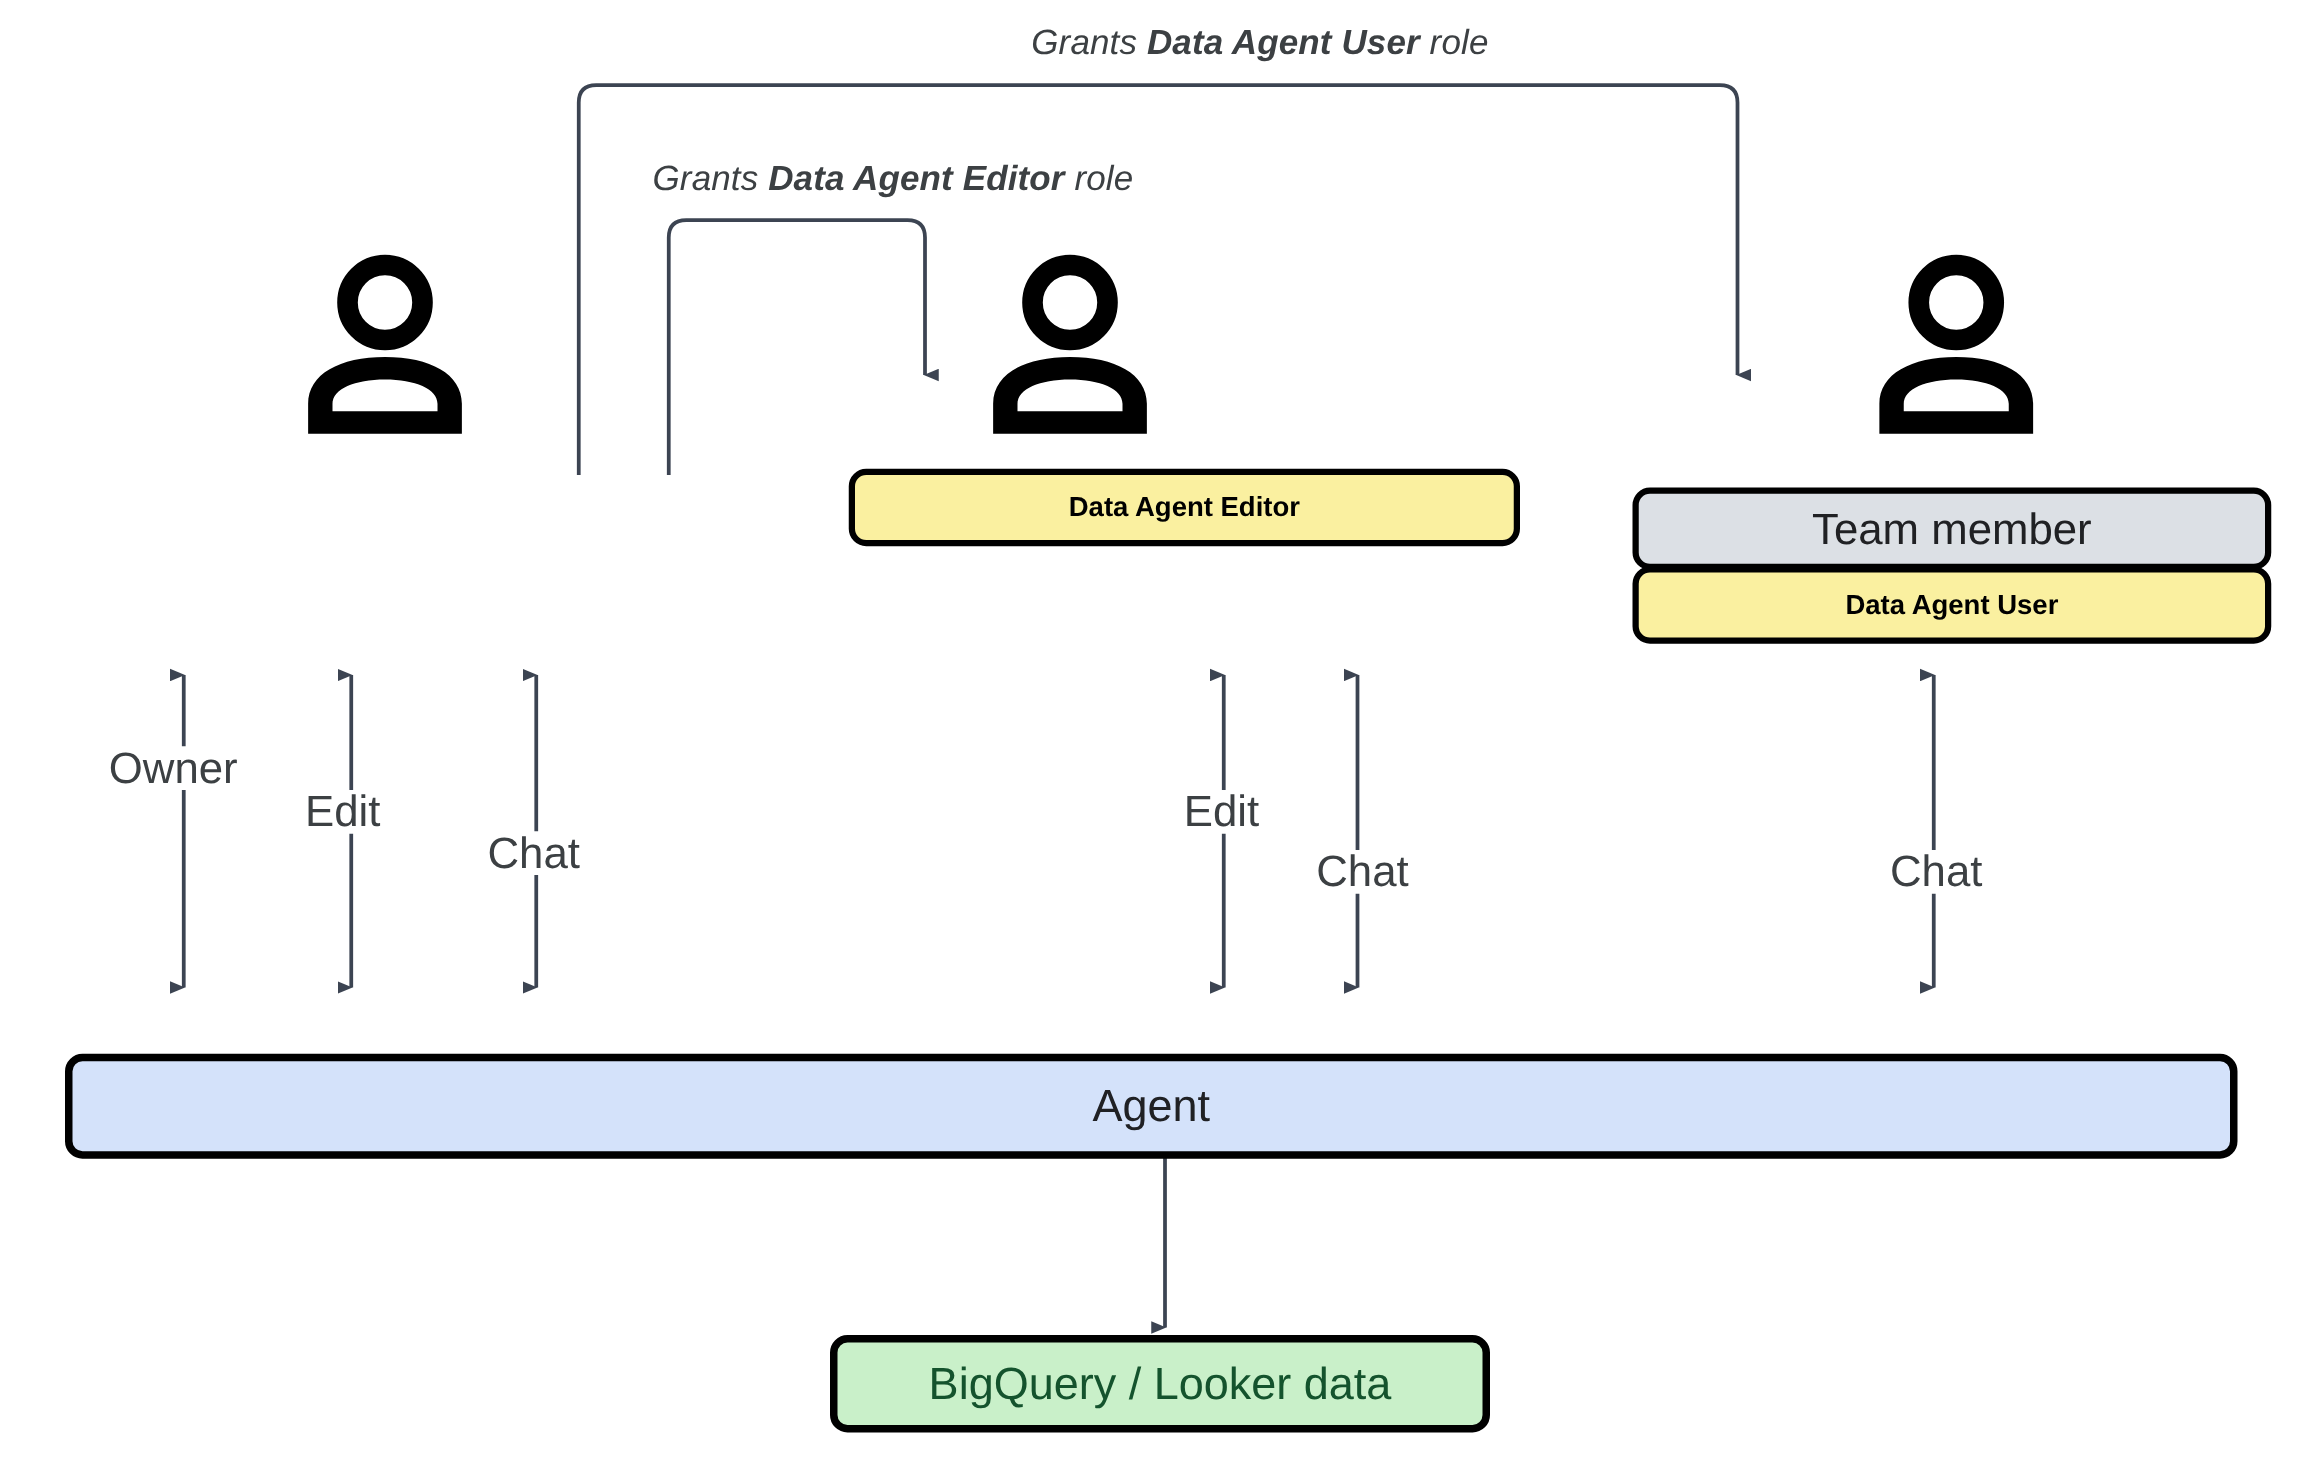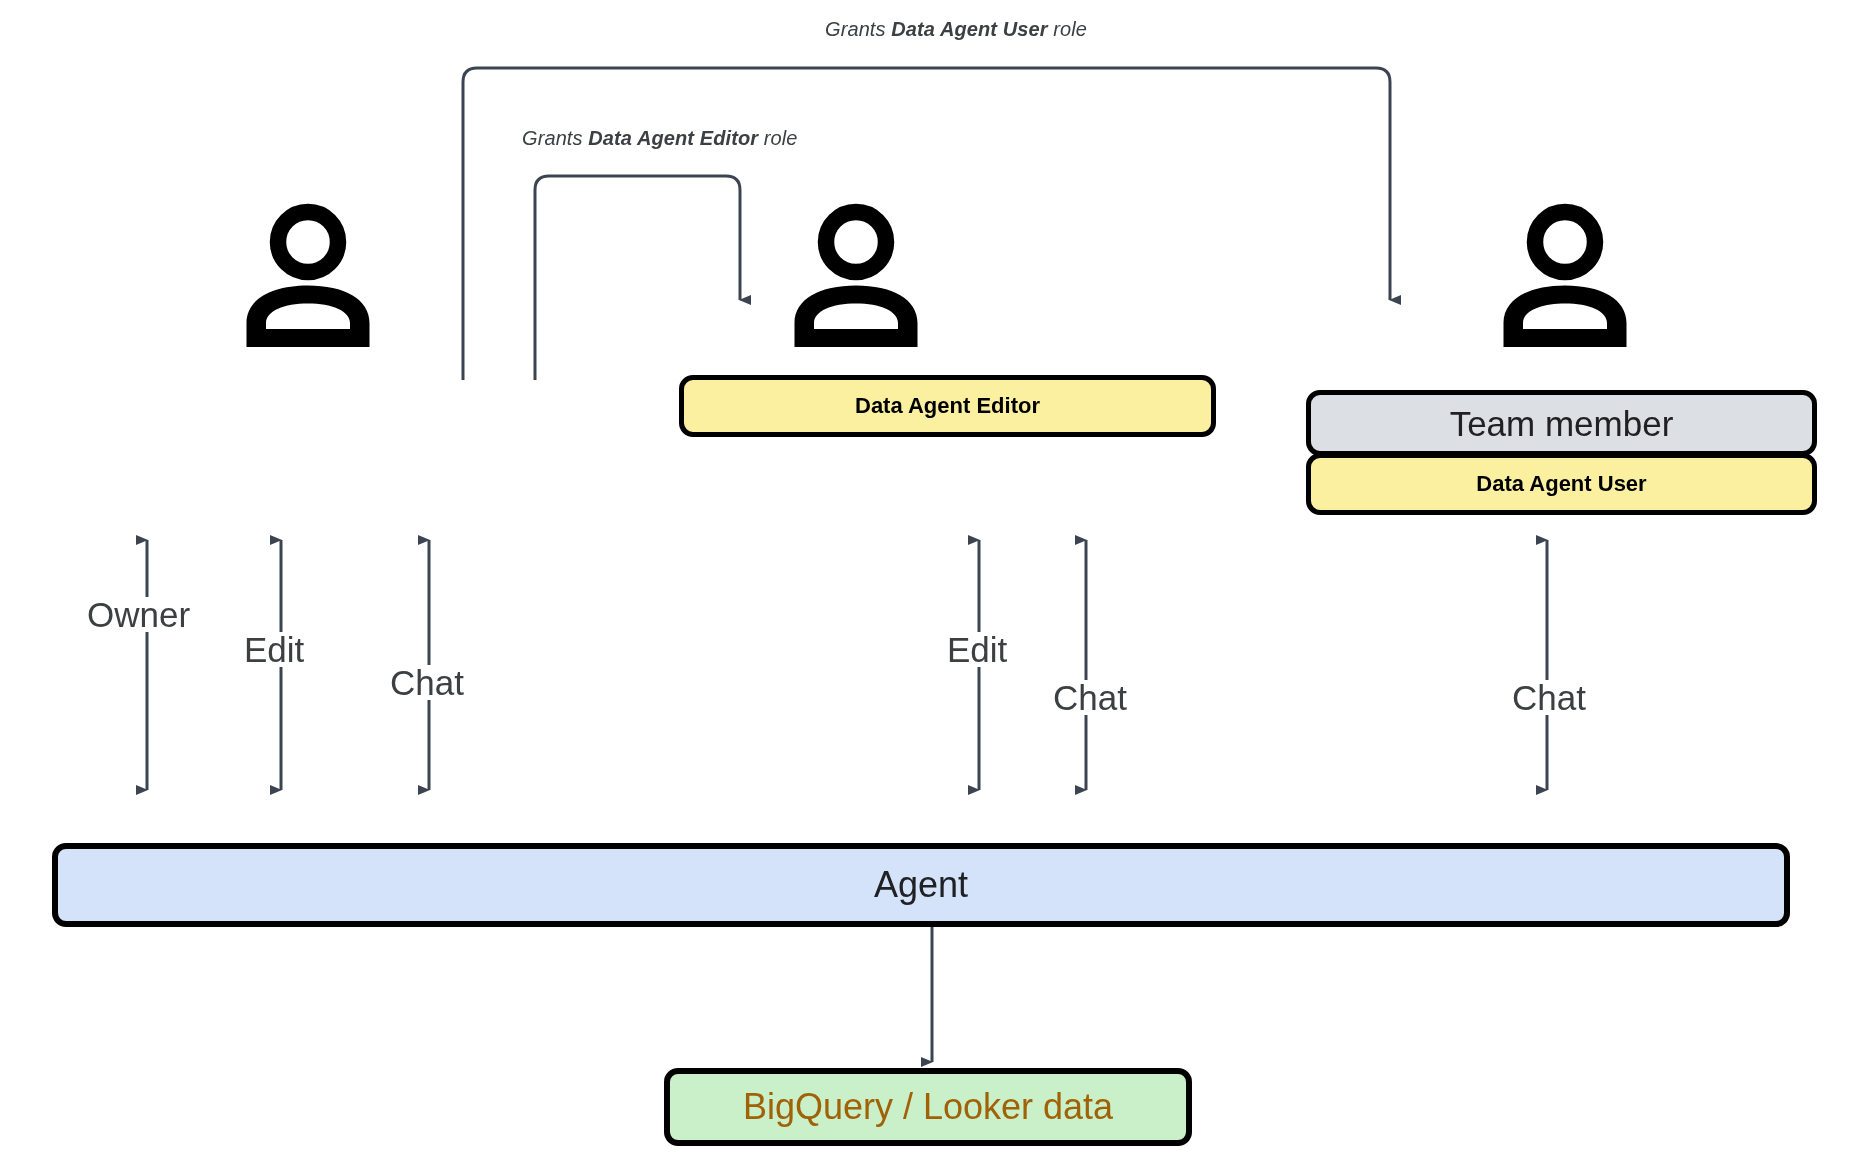--- a/index.html
+++ b/index.html
@@ -27,21 +27,21 @@
     height: 1176px;
     pointer-events: none;
   }
 
   
   .grant-label {
     position: absolute;
     font-style: italic;
     color: #3c4043;
     white-space: nowrap;
-    font-size: 20px;
+    font-size: 28px;
     letter-spacing: 0.1px;
   }
   .grant-label .b {
     font-weight: bold;
     font-style: italic;
   }
 
   
   .person {
     position: absolute;
@@ -122,21 +122,21 @@
     top: 1068px;
     width: 528px;
     height: 78px;
     background: #c9f0c9;
     border: 6px solid #000000;
     border-radius: 14px;
     display: flex;
     align-items: center;
     justify-content: center;
     font-size: 36px;
-    color: #a16207;
+    color: #14532d;
   }
 </style>
 </head>
 <body>
 
 <div id="canvas">
 
   <svg id="wires" viewBox="0 0 1852 1176" width="1852" height="1176" aria-hidden="true">
     <defs>
       <marker id="ah-down" markerWidth="14" markerHeight="14" refX="5" refY="11" orient="auto" markerUnits="userSpaceOnUse">

